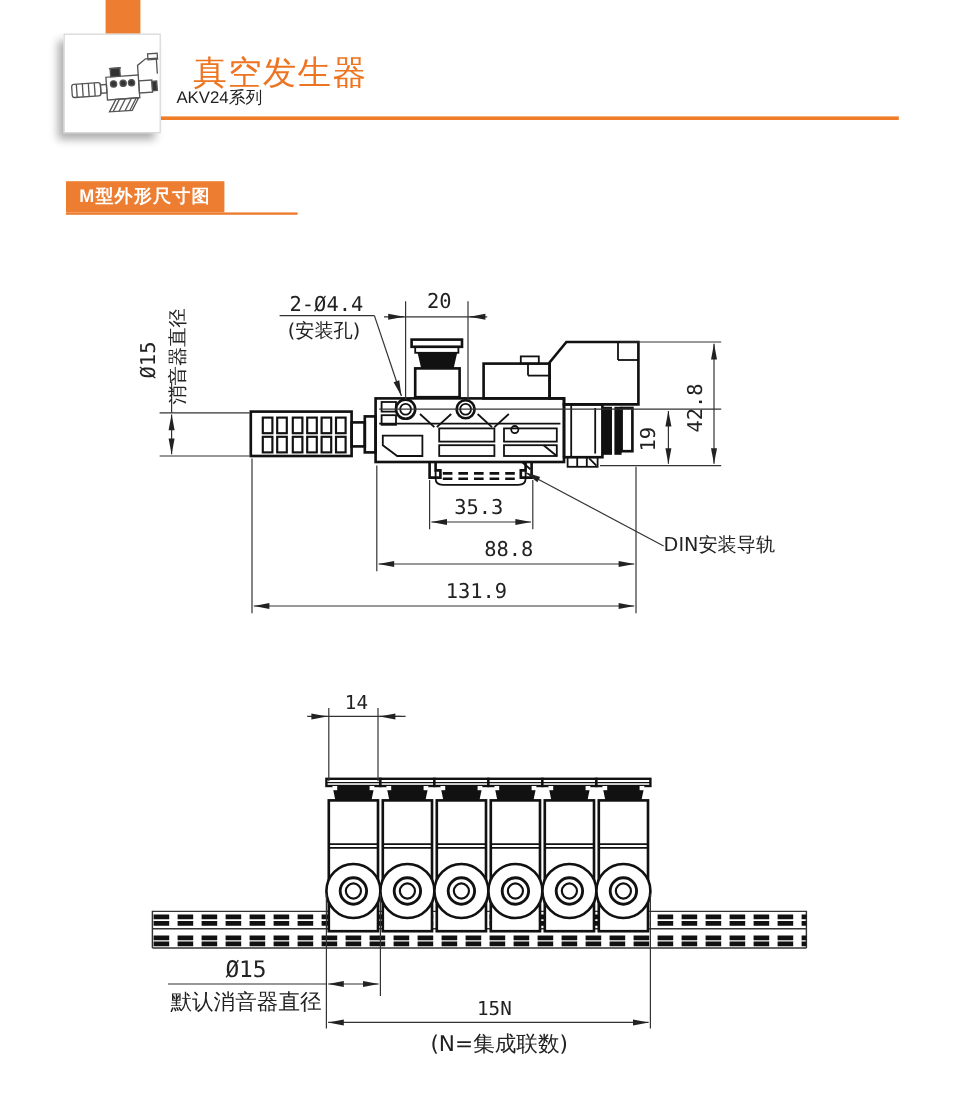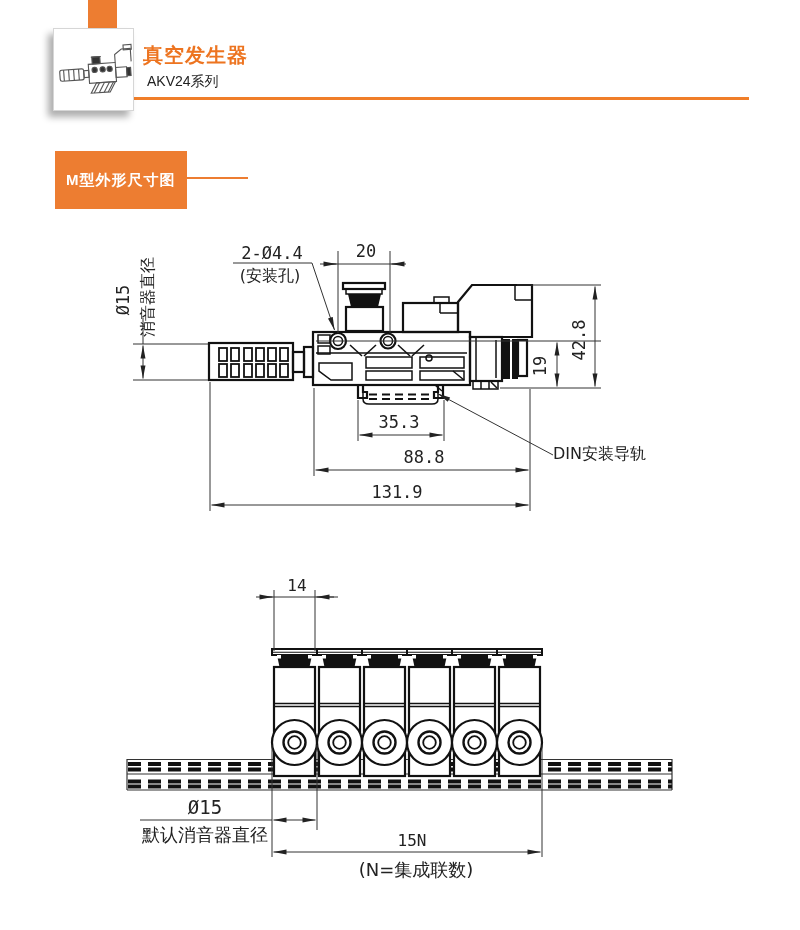--- a/index.html
+++ b/index.html
@@ -1,28 +1,28 @@
 <!DOCTYPE html>
 <html><head>
 <meta charset="utf-8">
 <style>
   html,body{margin:0;padding:0;background:#fff;}
   #page{position:relative;width:800px;height:930px;background:#fff;overflow:hidden;
         font-family:"Liberation Sans","DejaVu Sans",sans-serif;}
   #top-tab{position:absolute;left:88px;top:0;width:29px;height:30px;background:#ED7D31;}
   #thumb-box{position:absolute;left:53px;top:28px;width:79px;height:81px;background:#fff;
              border:1px solid #d6d6d6;box-shadow:-5px 6px 7px rgba(0,0,0,.32);z-index:2;}
-  #doc-title{position:absolute;left:143px;top:42px;font-size:20px;font-weight:bold;color:#ED7420;
+  #doc-title{position:absolute;left:161px;top:42px;font-size:28px;font-weight:normal;color:#ED7420;
              letter-spacing:1px;}
   #doc-series{position:absolute;left:147px;top:73px;font-size:14px;color:#222;text-align:right;}
   #header-rule{position:absolute;left:134px;top:97px;width:615px;height:3px;background:#F07E29;}
   #badge-underline{position:absolute;left:55px;top:177px;width:193px;height:2px;background:#ED7D31;}
   #section-badge{position:absolute;left:55px;top:151px;height:26px;line-height:26px;
                  background:#ED7D31;color:#fff;font-size:15px;font-weight:bold;
-                 padding:16px 11px;letter-spacing:1px;}
+                 padding:0 11px;letter-spacing:1px;}
   #drawing-svg{position:absolute;left:0;top:0;}
   text{fill:#222;}
   .dimnum{font-family:"DejaVu Sans Mono","Liberation Mono",monospace;font-size:17px;}
   .dimnum2{font-family:"DejaVu Sans Mono","Liberation Mono",monospace;font-size:16px;}
   .cjk{font-family:"DejaVu Sans","Liberation Sans",sans-serif;font-size:15px;}
   .cjk2{font-family:"DejaVu Sans","Liberation Sans",sans-serif;font-size:18px;}
   .thin{stroke:#333;stroke-width:1;fill:none;}
   .med{stroke:#111;stroke-width:1.5;fill:none;}
   .thick{stroke:#111;stroke-width:2.2;fill:none;}
 </style>

